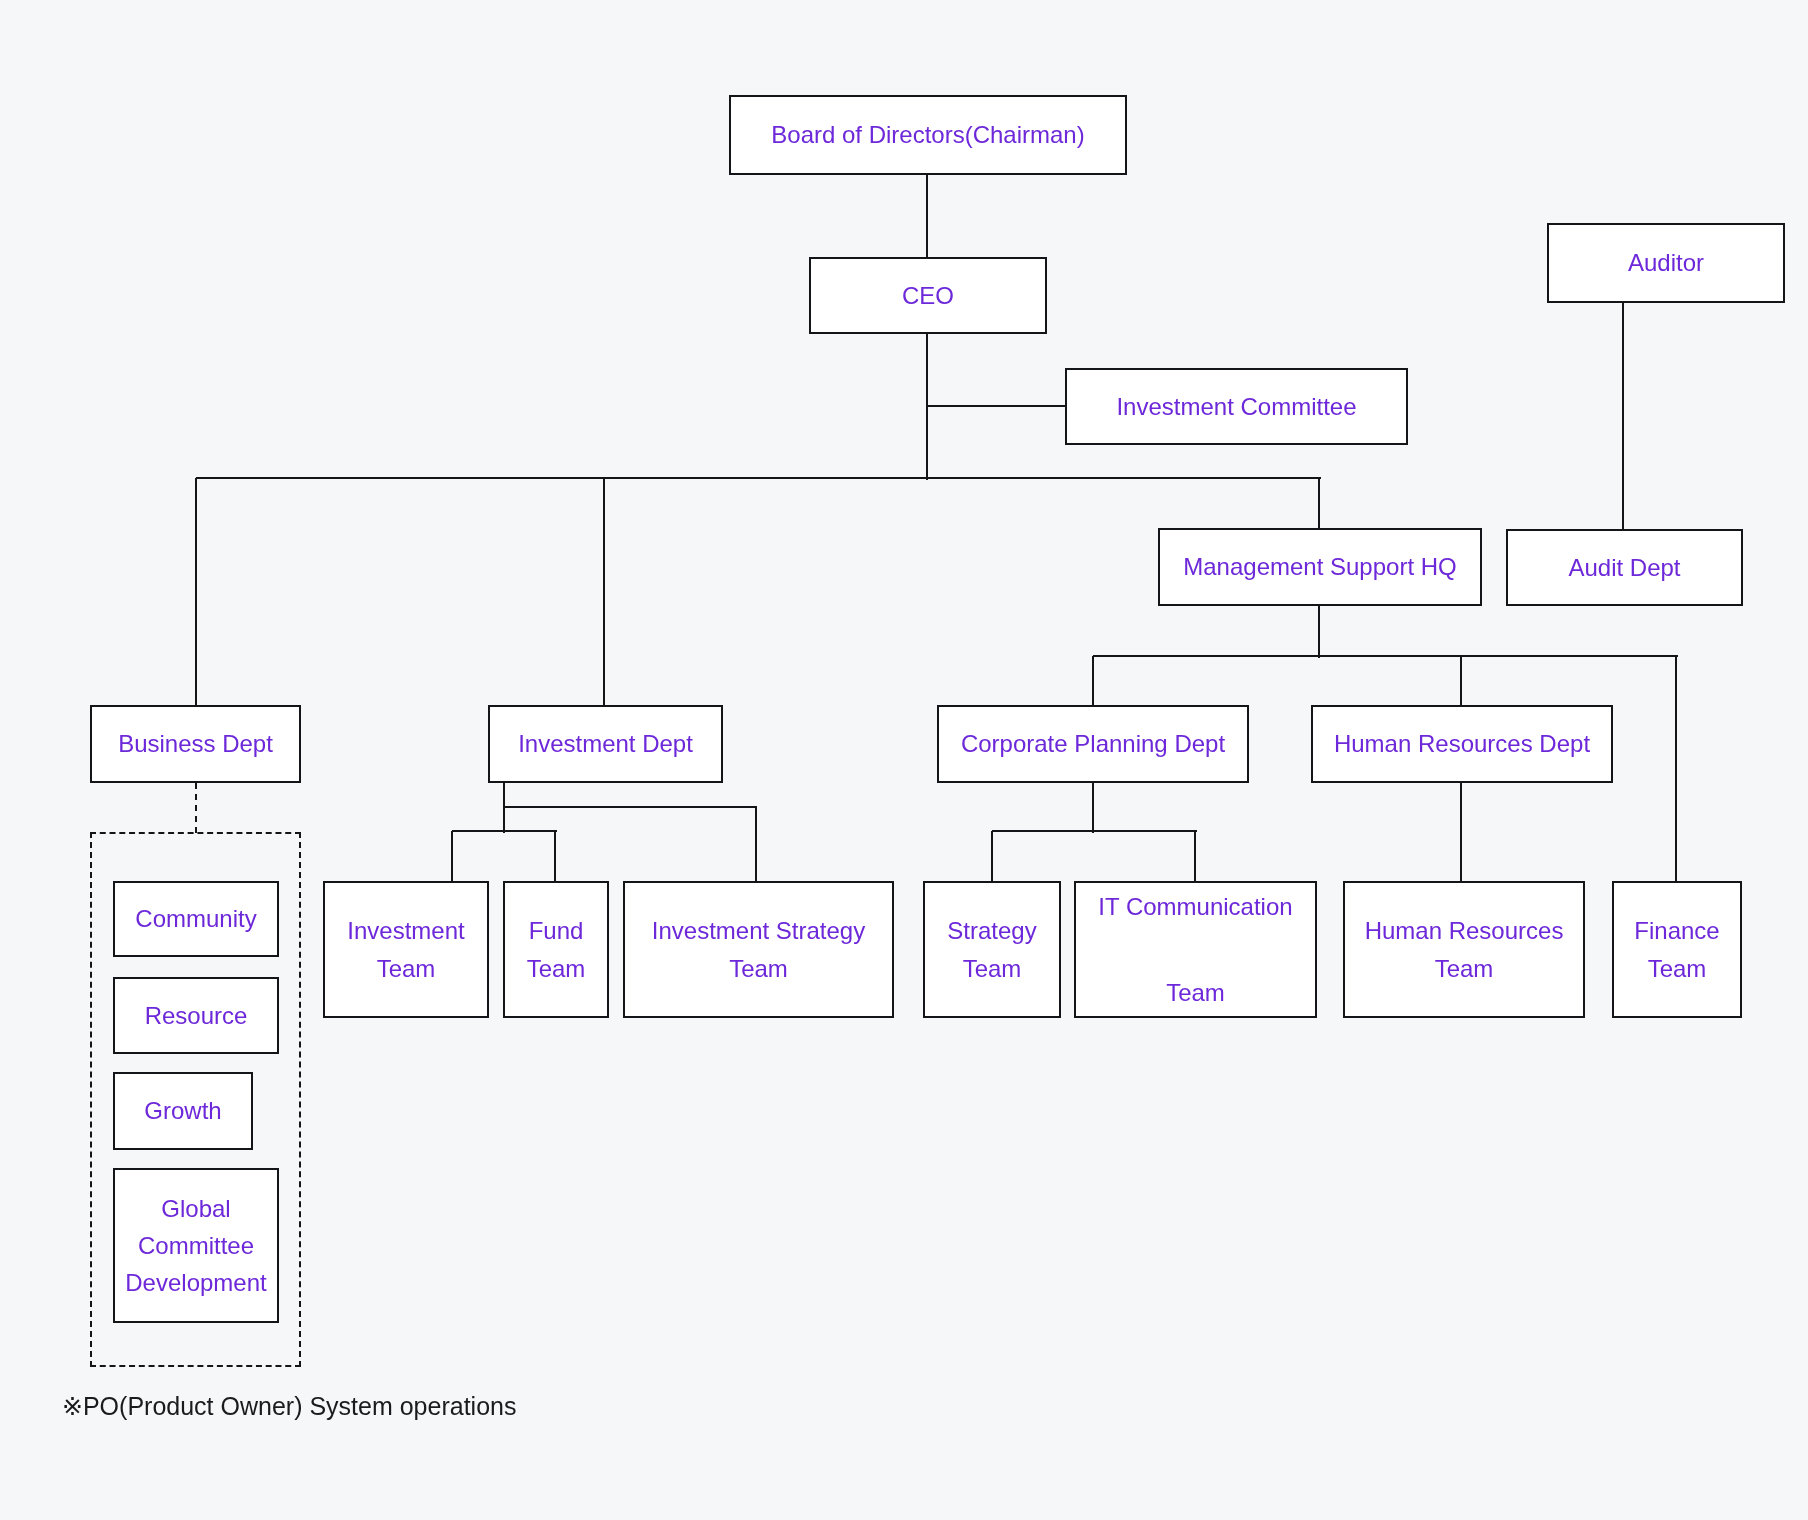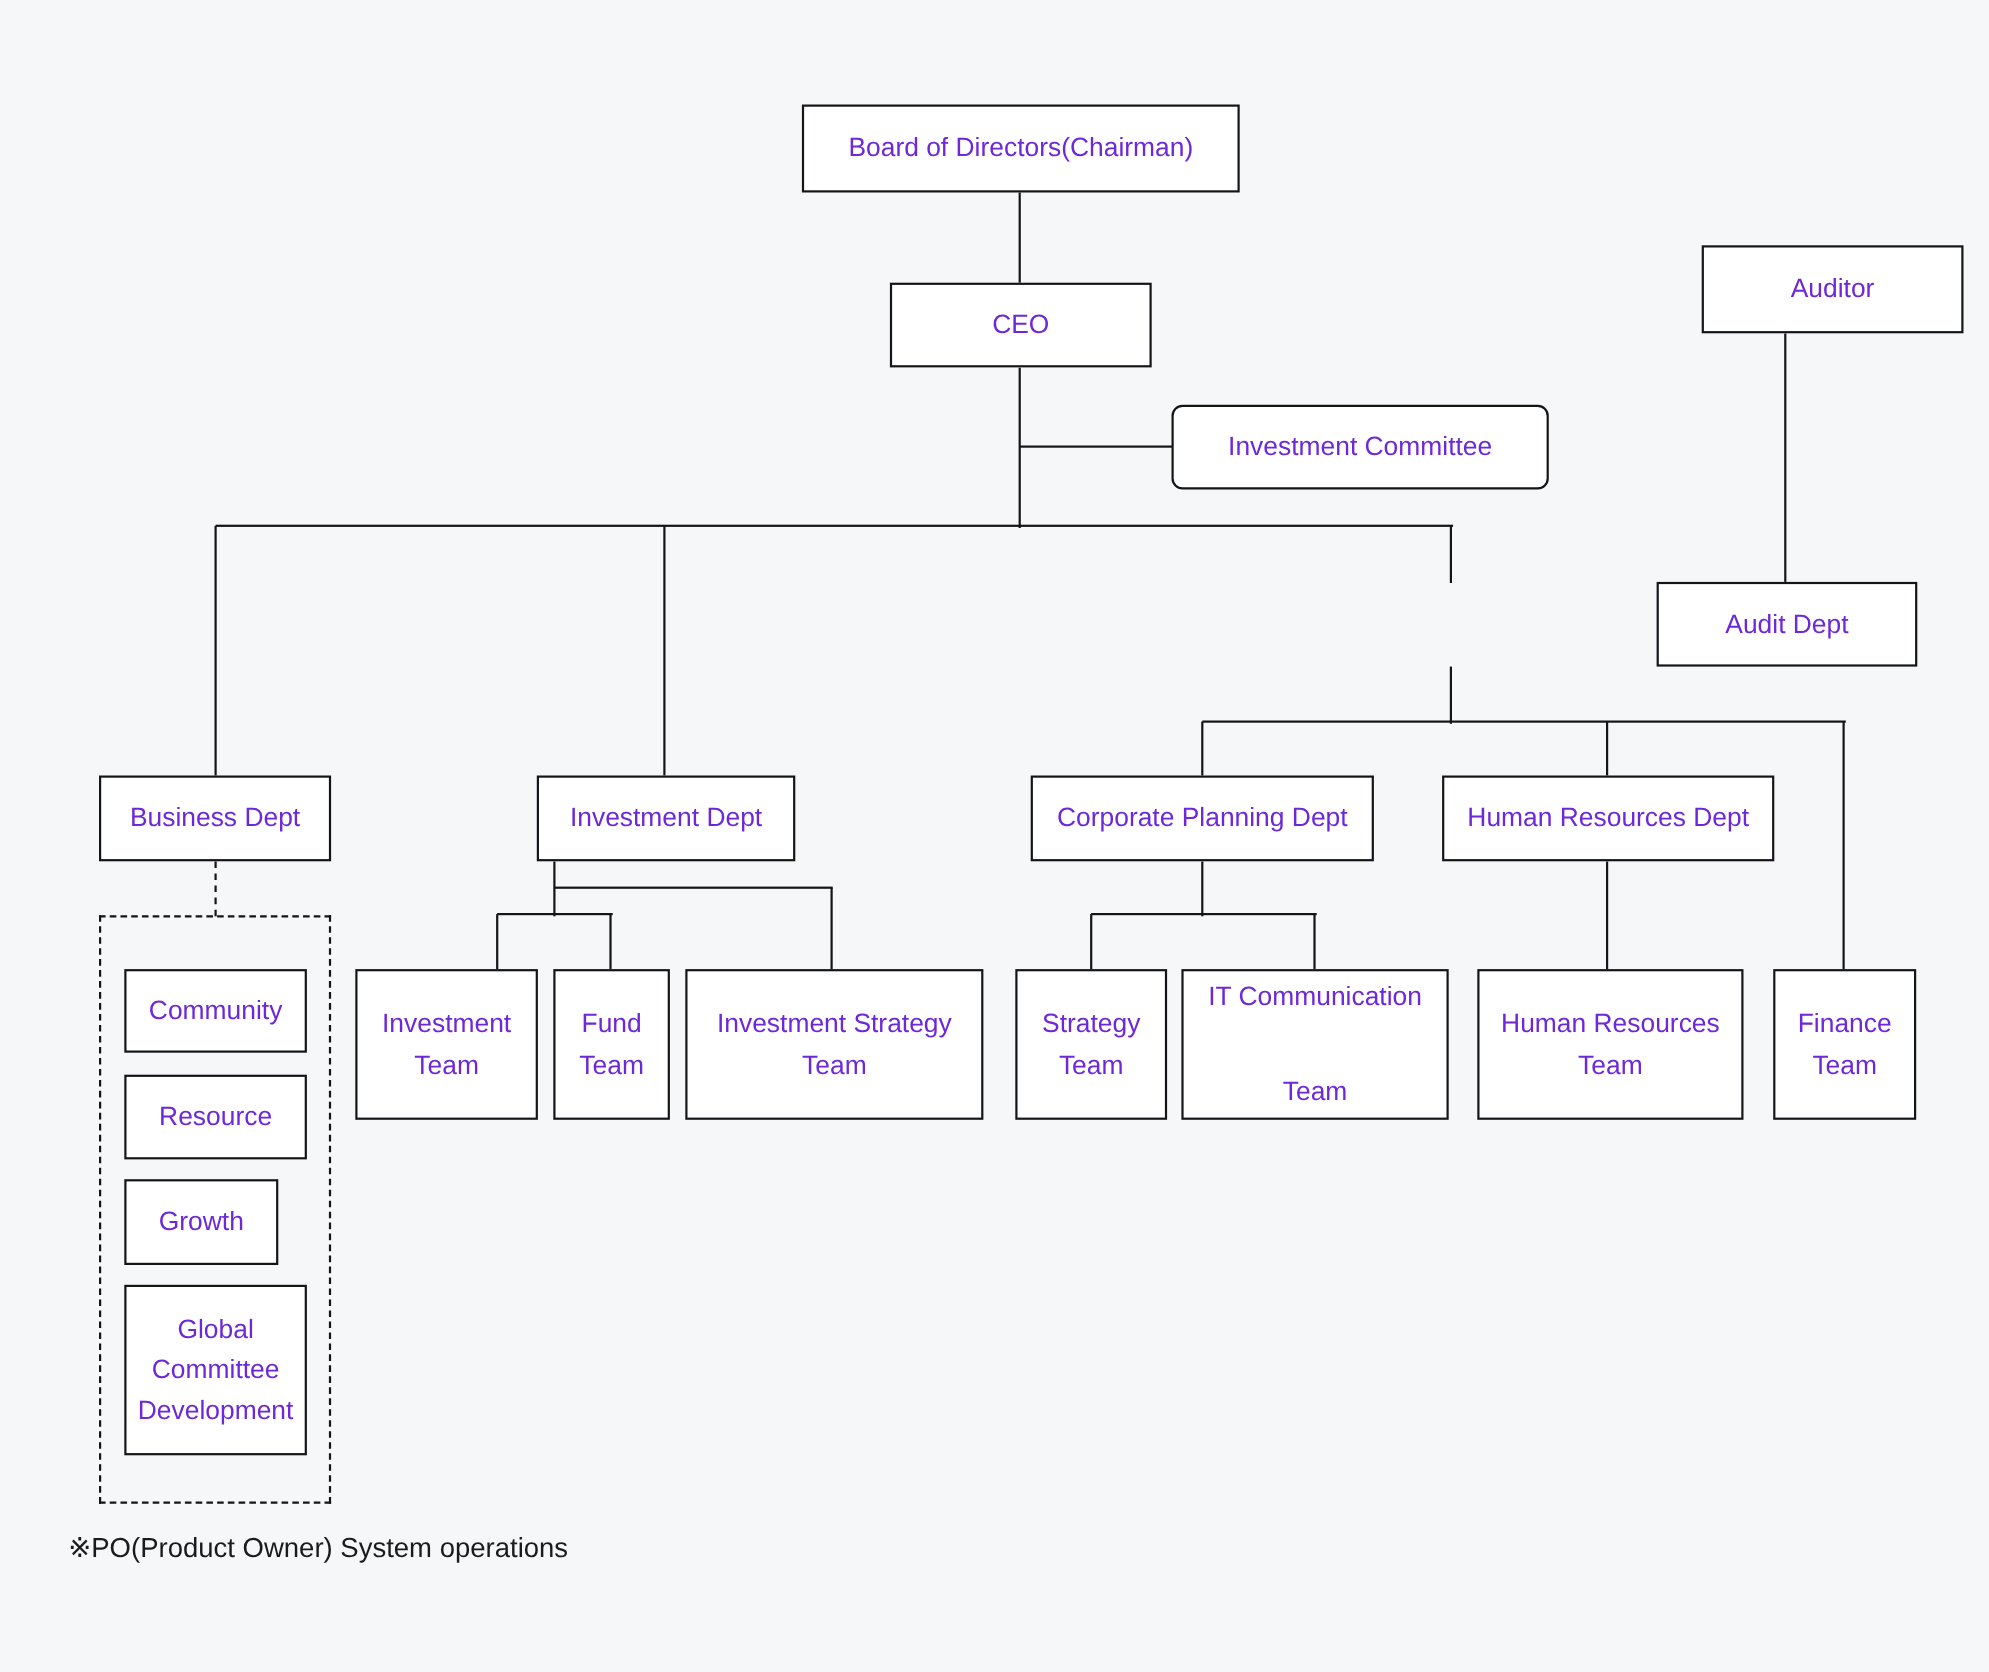--- a/index.html
+++ b/index.html
@@ -94,25 +94,28 @@
       <div class="seg v dashed" style="left: 195px; top: 783px; height: 50px;"></div>
     </div>
   <div id="dashed-group" class="dashed-group" style="left: 90px; top: 832px; width: 211px; height: 535px;"></div>
   <div class="layer" id="node-layer">
       <div class="node" style="left: 729px; top: 95px; width: 398px; height: 80px;">
         <div>Board of Directors(Chairman)</div>
       </div>
       <div class="node" style="left: 809px; top: 257px; width: 238px; height: 77px;">
         <div>CEO</div>
       </div>
-      <div class="node" style="left: 1065px; top: 368px; width: 343px; height: 77px; border-radius: 10px;">
+      <div class="node" style="left: 1065px; top: 368px; width: 343px; height: 77px;">
         <div>Investment Committee</div>
       </div>
       <div class="node" style="left: 1505px; top: 223px; width: 238px; height: 80px; margin-left: 42px;">
         <div>Auditor</div>
+      </div>
+      <div class="node" style="left: 1158px; top: 528px; width: 324px; height: 78px;">
+        <div>Management Support HQ</div>
       </div>
       <div class="node" style="left: 1506px; top: 529px; width: 237px; height: 77px;">
         <div>Audit Dept</div>
       </div>
       <div class="node" style="left: 90px; top: 705px; width: 211px; height: 78px;">
         <div>Business Dept</div>
       </div>
       <div class="node" style="left: 488px; top: 705px; width: 235px; height: 78px;">
         <div>Investment Dept</div>
       </div>

